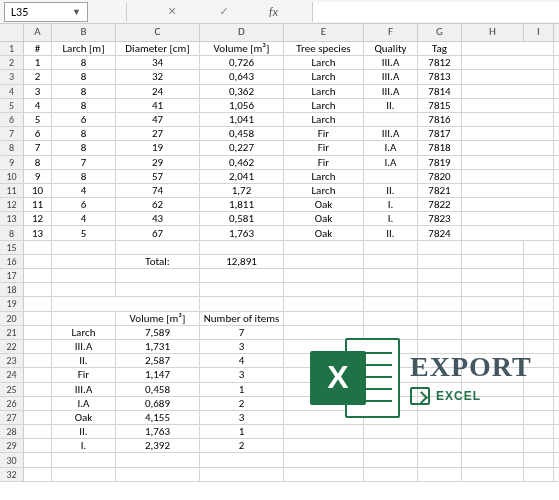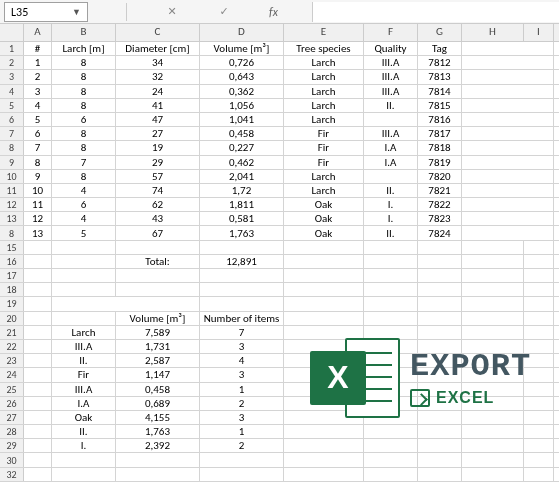--- a/index.html
+++ b/index.html
@@ -182,25 +182,25 @@
     justify-content: center;
     color: #fff;
     font-size: 32px;
     font-weight: bold;
     font-family: Arial, sans-serif;
   }
   .logo-text {
     margin-left: 10px;
   }
   .export-text {
-    font-size: 32px;
+    font-size: 28px;
     font-weight: bold;
     color: #435761;
     letter-spacing: 1px;
-    font-family: Liberation Mono, monospace;
+    font-family: Liberation Serif, serif;
   }
   .excel-label {
     display: flex;
     align-items: center;
     margin-top: 4px;
   }
   .arrow-box {
     width: 20px;
     height: 18px;
     border: 2px solid #1e7245;
@@ -213,21 +213,21 @@
     position: absolute;
     left: 5px;
     top: 4px;
     width: 7px;
     height: 7px;
     border-right: 2px solid #1e7245;
     border-top: 2px solid #1e7245;
     transform: rotate(45deg);
   }
   .excel-text {
-    font-size: 16px;
+    font-size: 12px;
     font-weight: bold;
     color: #1e7245;
     letter-spacing: 1px;
     font-family: Arial, sans-serif;
   }
 </style>
 </head>
 <body>
 
 <div class="namebox-bar">

